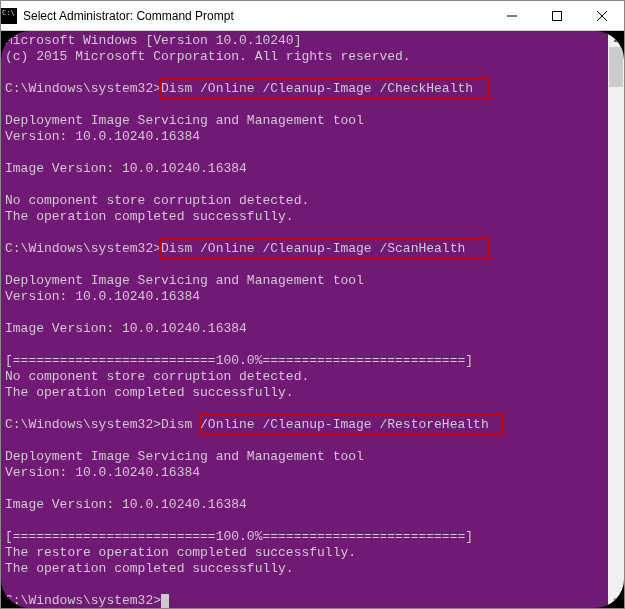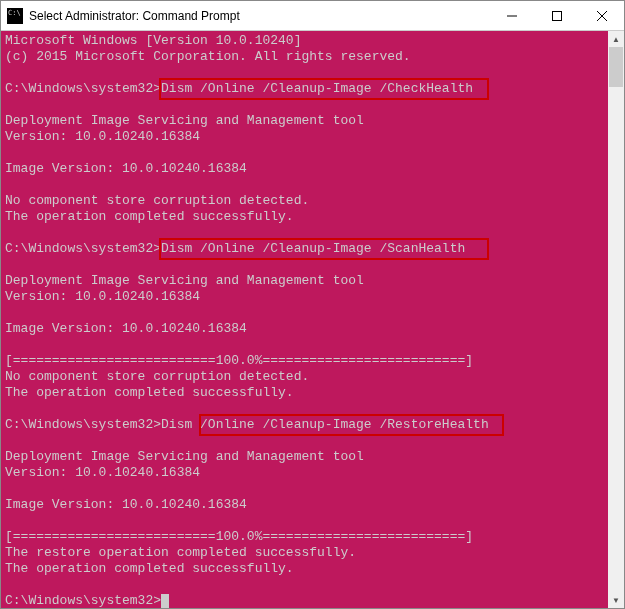--- a/index.html
+++ b/index.html
@@ -20,21 +20,21 @@
       background: #000;
       display: flex;
       flex-direction: column;
       border: 1px solid #888;
     }
     .titlebar {
       height: 30px;
       background: #fff;
       display: flex;
       align-items: center;
-      padding: 0 0 0 6px;
+      padding: 0 0 0 0;
       border-bottom: 1px solid #ccc;
     }
     .titlebar-icon {
       width: 16px;
       height: 16px;
       background: #000;
       margin-right: 6px;
       position: relative;
     }
     .titlebar-icon::after {
@@ -63,23 +63,24 @@
       justify-content: center;
       color: #000;
       font-size: 10px;
     }
     .win-btn svg {
       width: 10px;
       height: 10px;
     }
     .terminal-area {
       flex: 1;
-      background: #be185d;
+      background: #701a75;
       position: relative;
       overflow: hidden;
+      border-radius: 29px;
     }
     .terminal-content {
       padding: 2px 4px;
       color: #ccc;
       font-family: Consolas, 'Courier New', monospace;
       font-size: 13px;
       line-height: 16px;
       white-space: pre;
     }
     .scrollbar {

